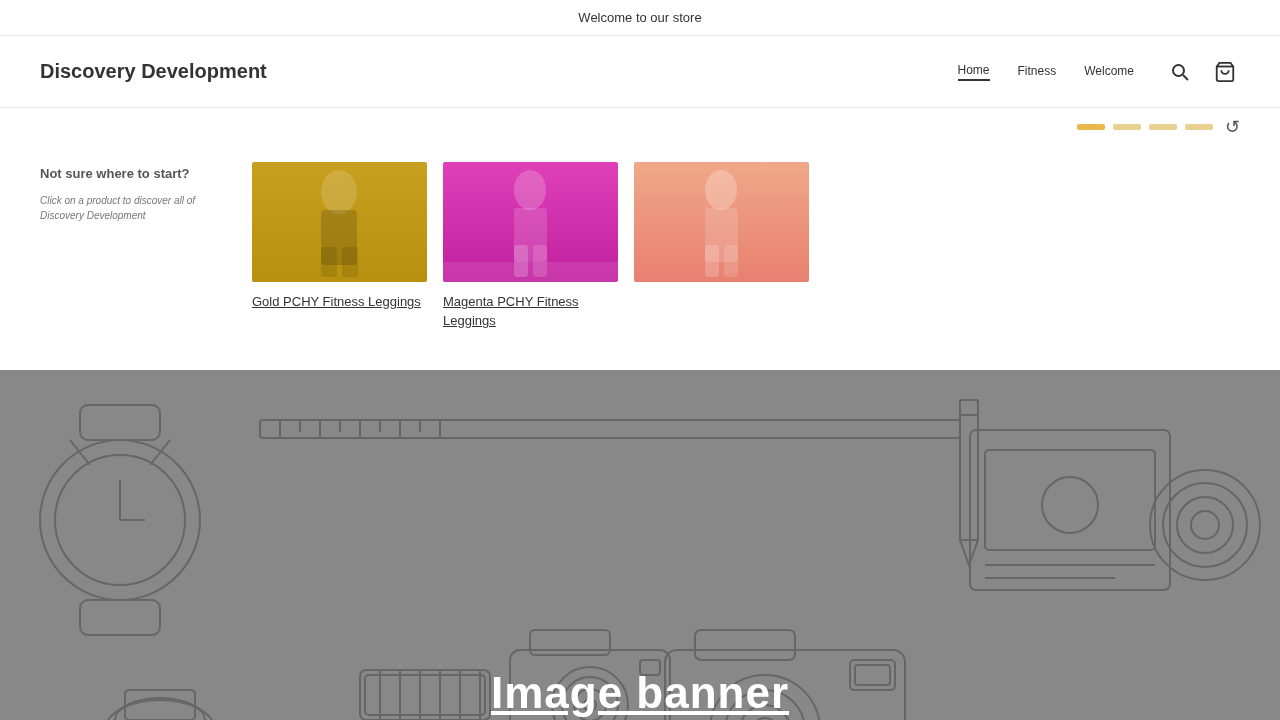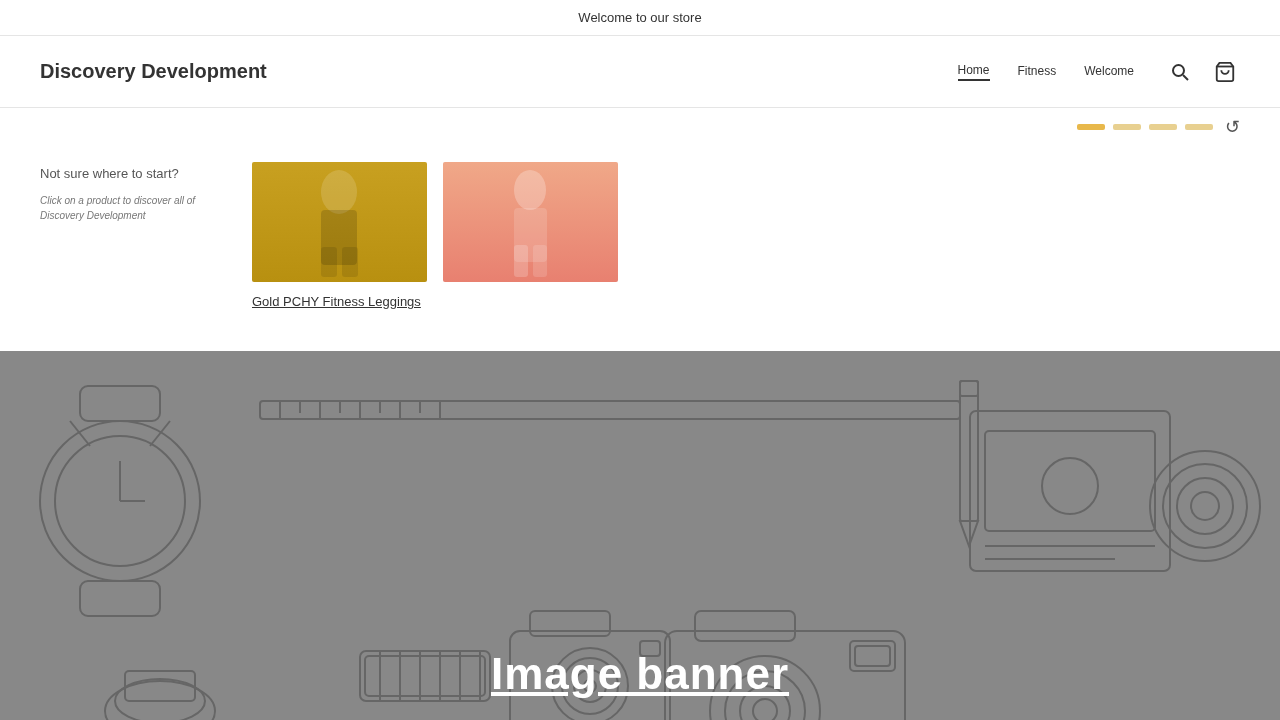--- a/index.html
+++ b/index.html
@@ -75,21 +75,21 @@
 
     .section-intro {
       width: 160px;
       flex-shrink: 0;
       padding-top: 4px;
     }
     .section-intro-heading {
       font-size: 13px;
       color: #555;
       margin-bottom: 12px;
-      font-weight: 400;
+      font-weight: 700;
     }
     .section-intro-text {
       font-size: 10px;
       color: #777;
       font-style: italic;
       line-height: 1.5;
     }
 
     .products-grid {
       display: flex;
@@ -252,20 +252,35 @@
               <rect x="69" y="48" width="36" height="55" rx="4" fill="rgba(0,0,0,0.15)"></rect>
               <rect x="69" y="85" width="16" height="30" rx="3" fill="rgba(0,0,0,0.1)"></rect>
               <rect x="90" y="85" width="16" height="30" rx="3" fill="rgba(0,0,0,0.1)"></rect>
             </svg>
           </div>
         </div>
         <a class="product-name" href="#">Gold PCHY Fitness Leggings</a>
       </div>
 
 
+      <div class="product-card">
+        <div class="product-image-wrap">
+          <div class="figure-magenta">
+            <svg viewBox="0 0 175 120" width="175" height="120">
+              <ellipse cx="87" cy="28" rx="16" ry="20" fill="rgba(255,255,255,0.2)"></ellipse>
+              <rect x="71" y="46" width="33" height="54" rx="4" fill="rgba(255,255,255,0.15)"></rect>
+              <rect x="71" y="83" width="14" height="32" rx="3" fill="rgba(255,255,255,0.2)"></rect>
+              <rect x="90" y="83" width="14" height="32" rx="3" fill="rgba(255,255,255,0.15)"></rect>
+
+              <rect x="0" y="100" width="175" height="20" fill="rgba(255,255,255,0.1)"></rect>
+            </svg>
+          </div>
+        </div>
+        <a class="product-name" href="#">Magenta PCHY Fitness Leggings</a>
+      </div>
 
       <div class="product-card">
         <div class="product-image-wrap">
           <div class="figure-peach">
             <svg viewBox="0 0 175 120" width="175" height="120">
               <ellipse cx="87" cy="28" rx="16" ry="20" fill="rgba(255,255,255,0.25)"></ellipse>
               <rect x="71" y="46" width="33" height="54" rx="4" fill="rgba(255,255,255,0.15)"></rect>
               <rect x="71" y="83" width="14" height="32" rx="3" fill="rgba(255,255,255,0.2)"></rect>
               <rect x="90" y="83" width="14" height="32" rx="3" fill="rgba(255,255,255,0.15)"></rect>
             </svg>

